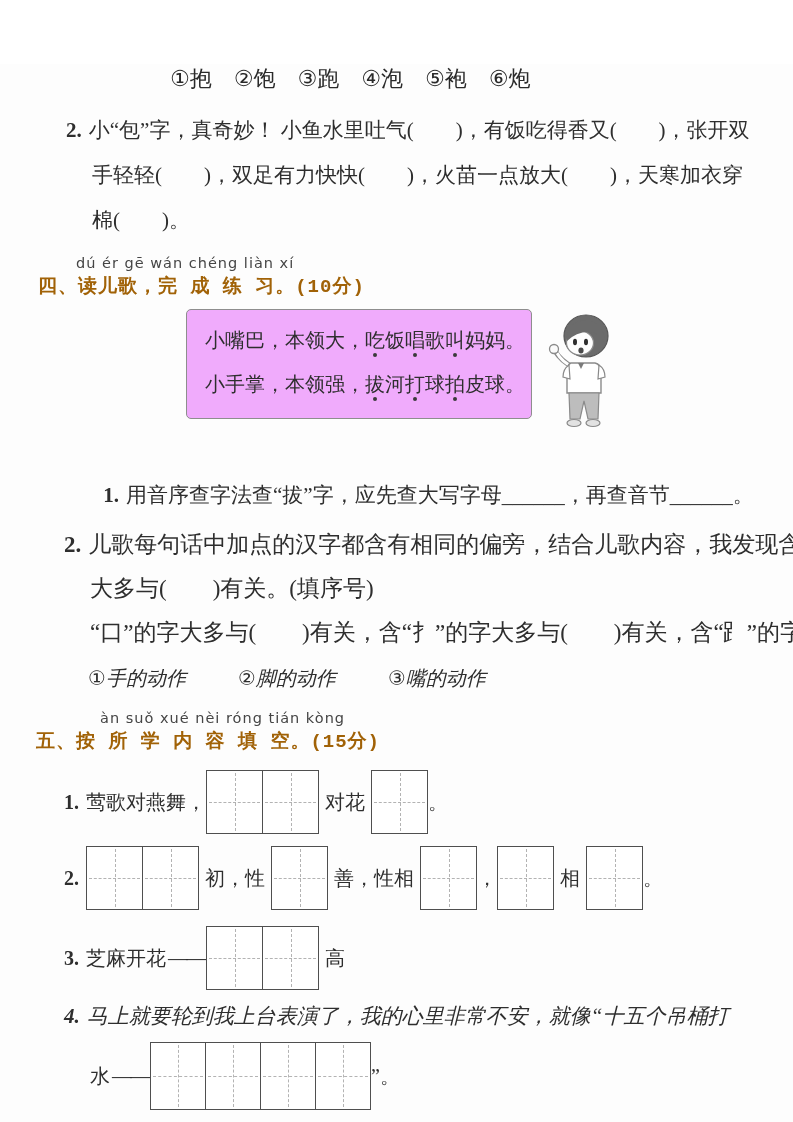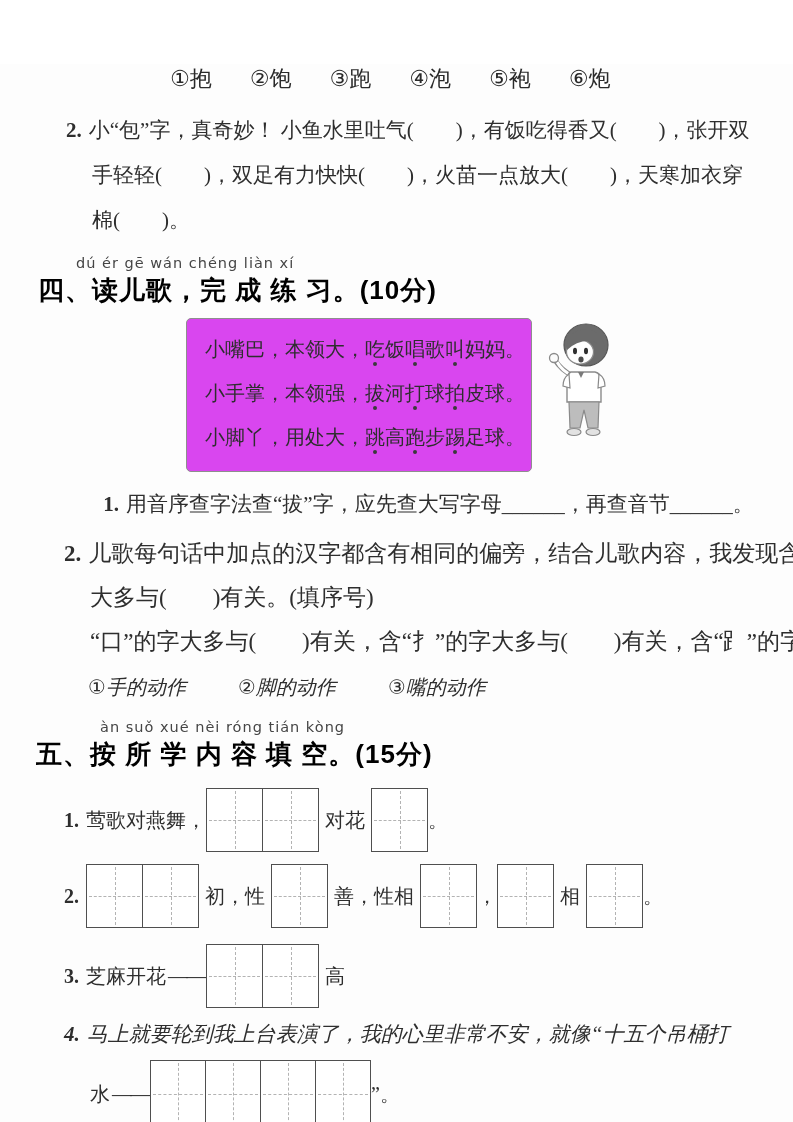--- a/index.html
+++ b/index.html
@@ -7,43 +7,43 @@
     width:793px;height:1122px;overflow:hidden;background:#ffffff;
     font-family:"Liberation Serif","DejaVu Serif",serif;color:#2e2e2e;
   }
   .page{position:relative;width:793px;height:1122px;background:#fdfdfd;}
 
   
   .nowrap{white-space:nowrap;}
   .qnum{font-weight:bold;margin-right:7px;}
 
   
-  .word-bank{display:flex;gap:38px;margin:64px 0 0 170px;font-size:22px;
+  .word-bank{display:flex;gap:22px;margin:64px 0 0 170px;font-size:22px;
     font-family:"DejaVu Sans","Liberation Serif",serif;color:#2a2a2a;}
 
   
   .q-bao{margin:14px 0 0 66px;font-size:21px;line-height:45px;}
   .q-bao .cont{padding-left:26px;font-family:Liberation Serif, serif;}
 
   
   .pinyin{font-family:"DejaVu Sans","Liberation Sans",sans-serif;
     font-size:14.5px;color:#454545;letter-spacing:1px;}
   .pinyin4{margin:12px 0 0 76px;}
   .pinyin5{margin:18px 0 0 100px;}
 
   
-  .sec-title{font-family:Liberation Sans, sans-serif;
-    font-weight:bold;font-size:26px;color:#000000;letter-spacing:1px;}
+  .sec-title{font-family:Liberation Mono, monospace;
+    font-weight:bold;font-size:19px;color:#a16207;letter-spacing:1px;}
   .title4{margin:2px 0 0 38px;}
   .title5{margin:2px 16px 0 36px;}
 
   
   .rhyme-row{position:relative;height:148px;margin-top:8px;}
   .rhyme-box{position:absolute;left:186px;top:2px;width:308px;
-    border:1.5px solid #8e8e8e;border-radius:5px;background:#d946ef;
+    border:1.5px solid #8e8e8e;border-radius:5px;background:#f0abfc;
     padding:8px 18px 12px 18px;font-size:20px;line-height:44px;}
   .dot{position:relative;}
   .dot::after{content:"";position:absolute;left:50%;bottom:-6px;
     transform:translateX(-50%);width:4px;height:4px;border-radius:50%;background:#3a3a3a;}
   .girl{position:absolute;left:543px;top:4px;}
 
   
   .q1-row{margin:26px 0 0 64px;font-size:21px;text-align:center;}
   .q2-block{margin:14px 0 0 64px;font-size:23px;line-height:44px;}
   .q2-block .cont{padding-left:26px;}
@@ -92,21 +92,20 @@
     <div class="nowrap cont">棉(　　)。</div>
   </div>
 
   <div class="pinyin pinyin4">dú  ér  gē  wán chéng liàn  xí</div>
   <div class="sec-title title4">四、读儿歌，完 成 练 习。(10分)</div>
 
   <div class="rhyme-row">
     <div class="rhyme-box">
       <div class="nowrap"><span>小嘴巴，本领大，</span><span class="dot">吃</span><span>饭</span><span class="dot">唱</span><span>歌</span><span class="dot">叫</span><span>妈妈。</span></div>
       <div class="nowrap"><span>小手掌，本领强，</span><span class="dot">拔</span><span>河</span><span class="dot">打</span><span>球</span><span class="dot">拍</span><span>皮球。</span></div>
-      <div class="nowrap"><span>小脚丫，用处大，</span><span class="dot">跳</span><span>高</span><span class="dot">跑</span><span>步</span><span class="dot">踢</span><span>足球。</span></div>
     </div>
     <div class="girl">
       <svg width="80" height="124" viewBox="0 0 80 124">
 
         <path d="M30 56 Q18 50 12 40" fill="none" stroke="#8a8a8a" stroke-width="5"></path>
         <path d="M30 56 Q19 51 14 42" fill="none" stroke="#ffffff" stroke-width="3"></path>
         <circle cx="11" cy="38" r="4.5" fill="#fbfbfb" stroke="#8a8a8a" stroke-width="1.3"></circle>
 
         <ellipse cx="43" cy="25" rx="22" ry="21" fill="#6b6b6b" stroke="#565656" stroke-width="1.2"></ellipse>
 

